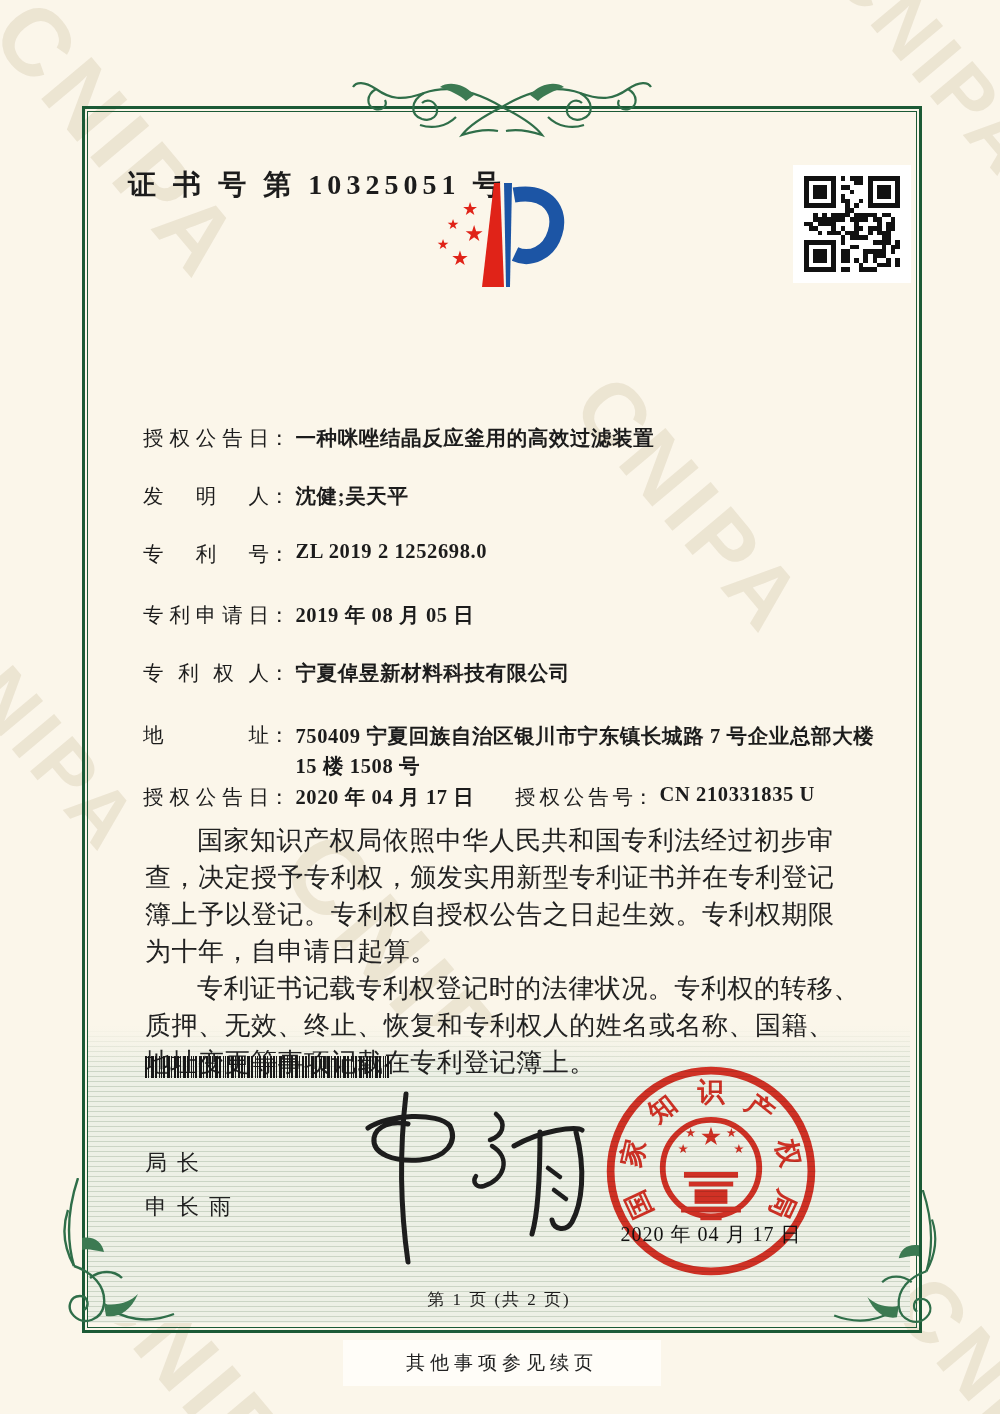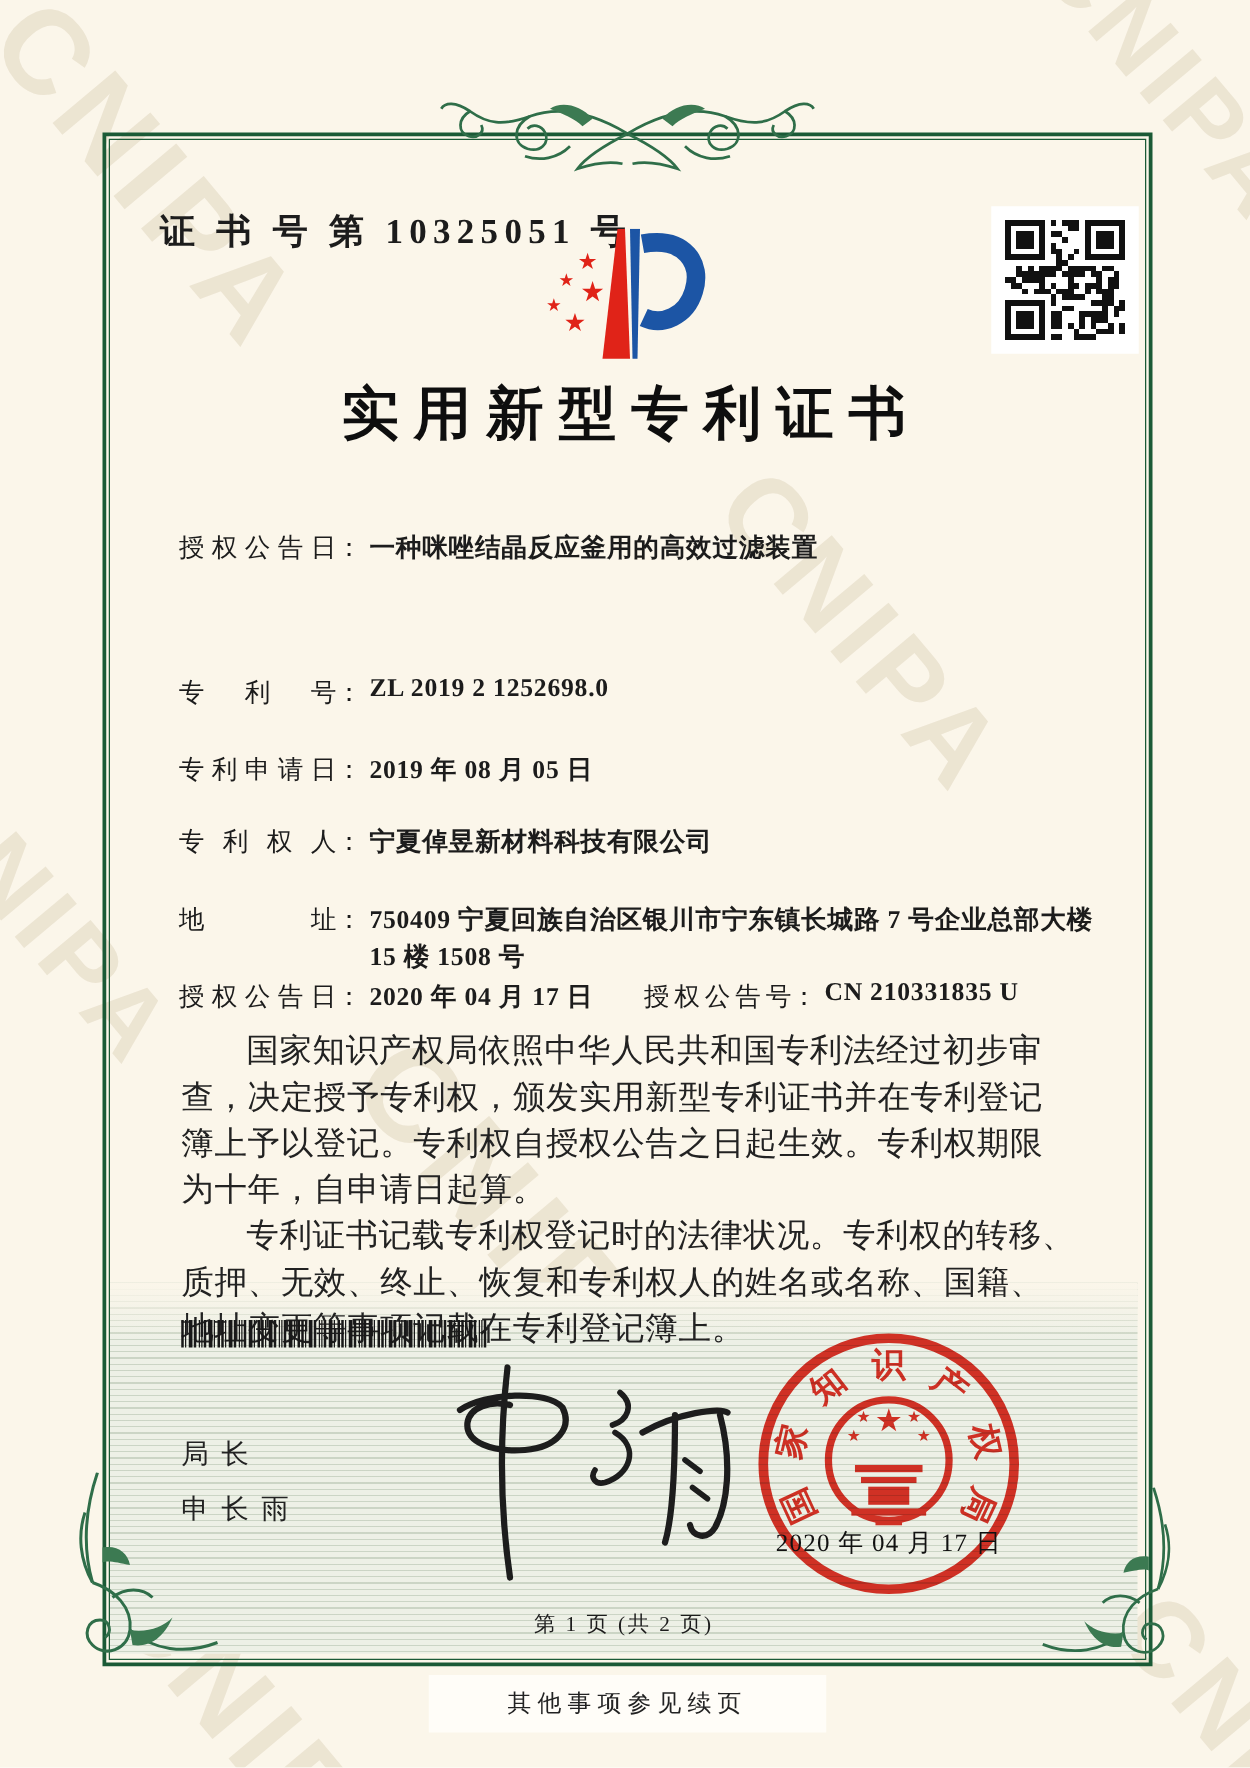--- a/index.html
+++ b/index.html
@@ -262,24 +262,26 @@
         <rect x="20" y="19" width="1" height="1" fill="#111"></rect>
         <rect x="8" y="20" width="1" height="1" fill="#111"></rect>
         <rect x="9" y="20" width="1" height="1" fill="#111"></rect>
         <rect x="12" y="20" width="1" height="1" fill="#111"></rect>
         <rect x="13" y="20" width="1" height="1" fill="#111"></rect>
         <rect x="14" y="20" width="1" height="1" fill="#111"></rect>
         <rect x="15" y="20" width="1" height="1" fill="#111"></rect>
       </svg>
   </div>
 
-  <div class="doc-title">实用新型专利证书</div>
 
   <div class="field" style="top:424px">
     <span class="flabel">授权公告日</span><span class="colon">：</span><span class="fvalue">一种咪唑结晶反应釜用的高效过滤装置</span>
+  </div>
+  <div class="field" style="top:482px">
+    <span class="flabel">发明人</span><span class="colon">：</span><span class="fvalue">沈健;吴天平</span>
   </div>
   <div class="field" style="top:540px">
     <span class="flabel">专利号</span><span class="colon">：</span><span class="fvalue">ZL 2019 2 1252698.0</span>
   </div>
   <div class="field" style="top:601px">
     <span class="flabel">专利申请日</span><span class="colon">：</span><span class="fvalue">2019 年 08 月 05 日</span>
   </div>
   <div class="field" style="top:659px">
     <span class="flabel">专利权人</span><span class="colon">：</span><span class="fvalue">宁夏倬昱新材料科技有限公司</span>
   </div>

